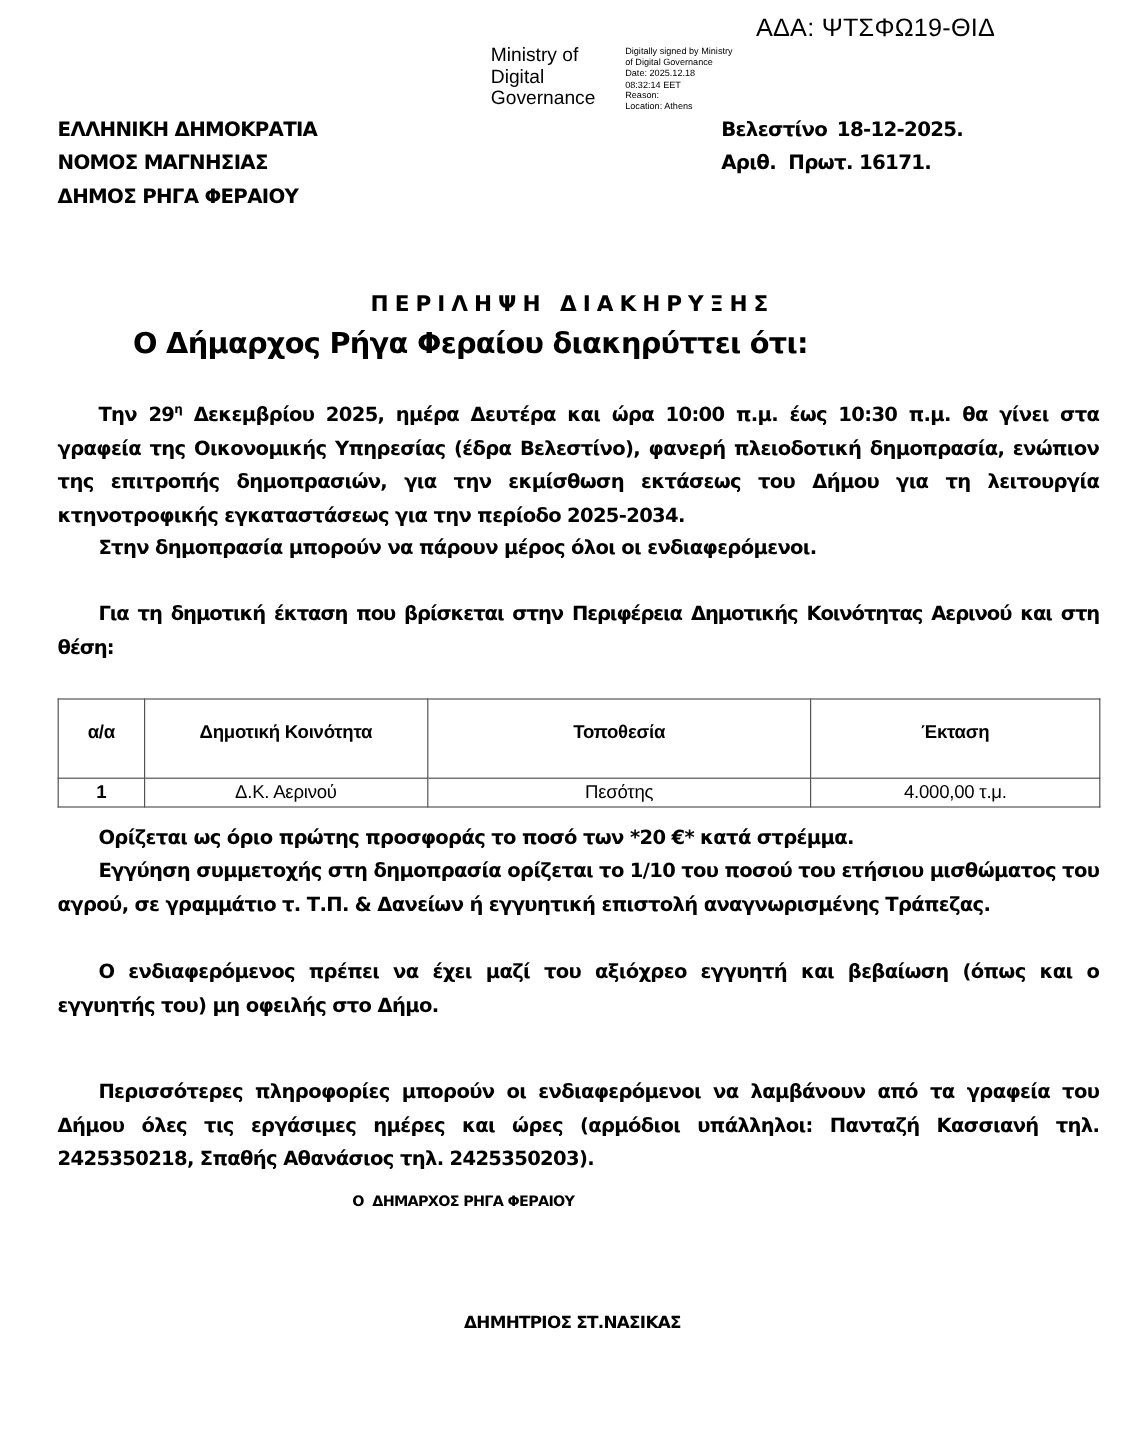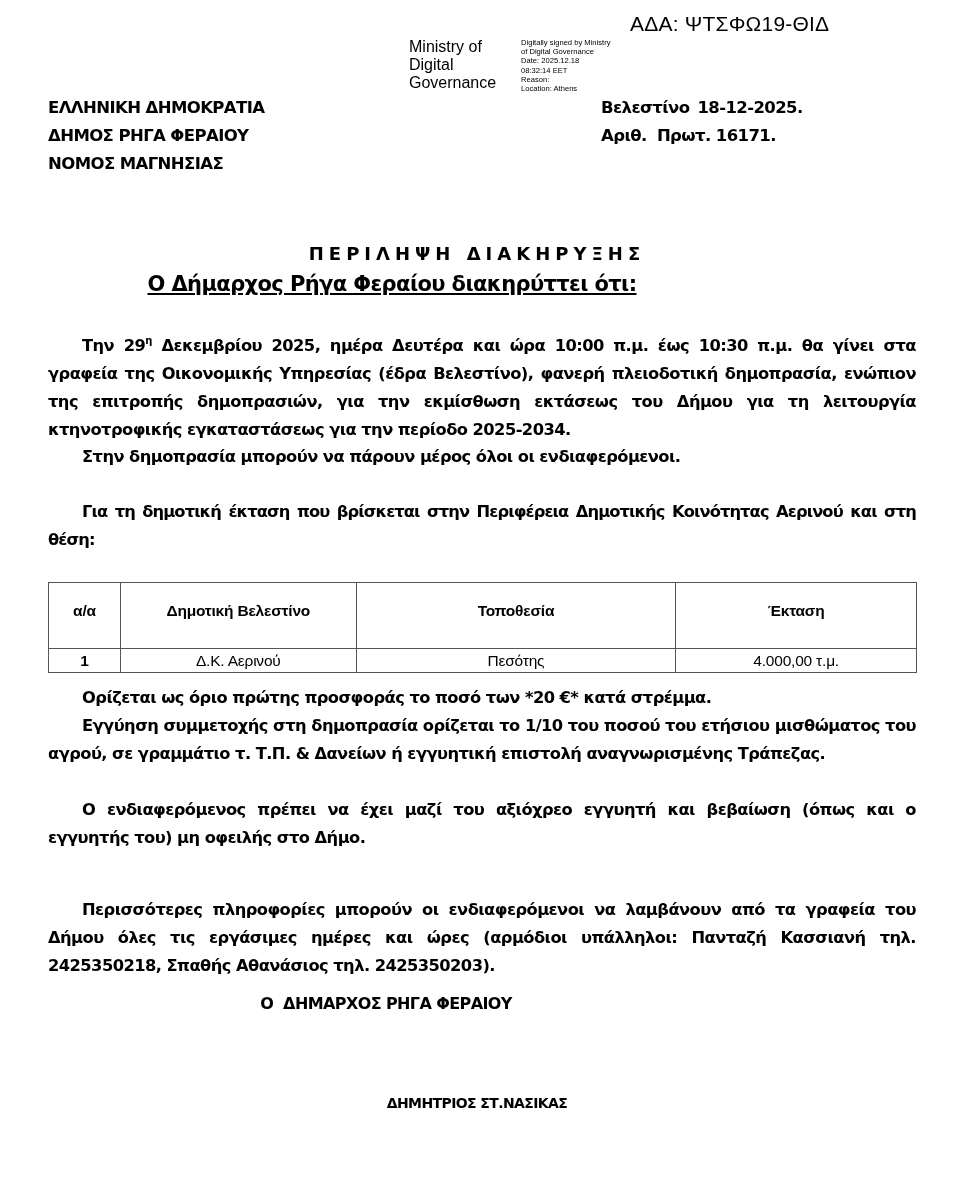--- a/index.html
+++ b/index.html
@@ -64,23 +64,22 @@
     .title {
       left: 0; width: 954px; top: 243px;
       text-align: center;
       font-size: 18px;
       letter-spacing: 5px;
       box-sizing: border-box;
     }
     .subtitle {
       left: 0; width: 784px; top: 272px;
       text-align: center;
-      font-size: 21px;
-      letter-spacing: -0.6px;
-      text-decoration: underline;
+      font-size: 24px;
+      letter-spacing: -0.6px;
     }
 
     .para {
       left: 48px; width: 868px;
       font-size: 16.3px;
       line-height: 28px;
       text-align: justify;
       letter-spacing: -0.55px;
     }
     .para .indent { display: inline-block; width: 34px; }
@@ -118,21 +117,21 @@
     .tbl td.num { font-weight: bold; }
 
     .p4 { top: 684px; }
     .p5 { top: 712px; }
     .p6 { top: 796px; }
     .p7 { top: 852px; margin-top: 44px; }
 
     .sign-title {
       left: 0; width: 772px; top: 994px;
       text-align: center;
-      font-size: 16px;
+      font-size: 12px;
       letter-spacing: -0.6px;
     }
     .sign-name {
       left: 0; width: 954px; top: 1095px;
       text-align: center;
       font-size: 14px;
       letter-spacing: -0.6px;
     }
     .line { display: block; white-space: nowrap; }
   </style>
@@ -150,22 +149,22 @@
   <span class="line">Digitally signed by Ministry</span>
   <span class="line">of Digital Governance</span>
   <span class="line">Date: 2025.12.18</span>
   <span class="line">08:32:14 EET</span>
   <span class="line">Reason:</span>
   <span class="line">Location: Athens</span>
 </div>
 
 <div class="abs bold hdr-left">
   <span class="line">ΕΛΛΗΝΙΚΗ ΔΗΜΟΚΡΑΤΙΑ</span>
+  <span class="line">ΝΟΜΟΣ ΜΑΓΝΗΣΙΑΣ</span>
   <span class="line">ΔΗΜΟΣ ΡΗΓΑ ΦΕΡΑΙΟΥ</span>
-  <span class="line">ΝΟΜΟΣ ΜΑΓΝΗΣΙΑΣ</span>
 </div>
 
 <div class="abs bold hdr-right">
   <span class="line"><span>Βελεστίνο</span><span class="gap"></span><span>18-12-2025.</span></span>
   <span class="line"><span style="white-space:pre">Αριθ.  Πρωτ.</span> <span>16171.</span></span>
 </div>
 
 <div class="abs bold title">ΠΕΡΙΛΗΨΗ ΔΙΑΚΗΡΥΞΗΣ</div>
 <div class="abs bold subtitle">Ο Δήμαρχος Ρήγα Φεραίου διακηρύττει ότι:</div>
 
@@ -178,21 +177,21 @@
 <table class="abs tbl">
   <colgroup>
     <col style="width:72px">
     <col style="width:236px">
     <col style="width:320px">
     <col style="width:241px">
   </colgroup>
   <thead>
     <tr>
       <th>α/α</th>
-      <th>Δημοτική Βελεστίνο</th>
+      <th>Δημοτική Κοινότητα</th>
       <th>Τοποθεσία</th>
       <th>Έκταση</th>
     </tr>
   </thead>
   <tbody>
     <tr>
       <td class="num">1</td>
       <td>Δ.Κ. Αερινού</td>
       <td>Πεσότης</td>
       <td>4.000,00 τ.μ.</td>

